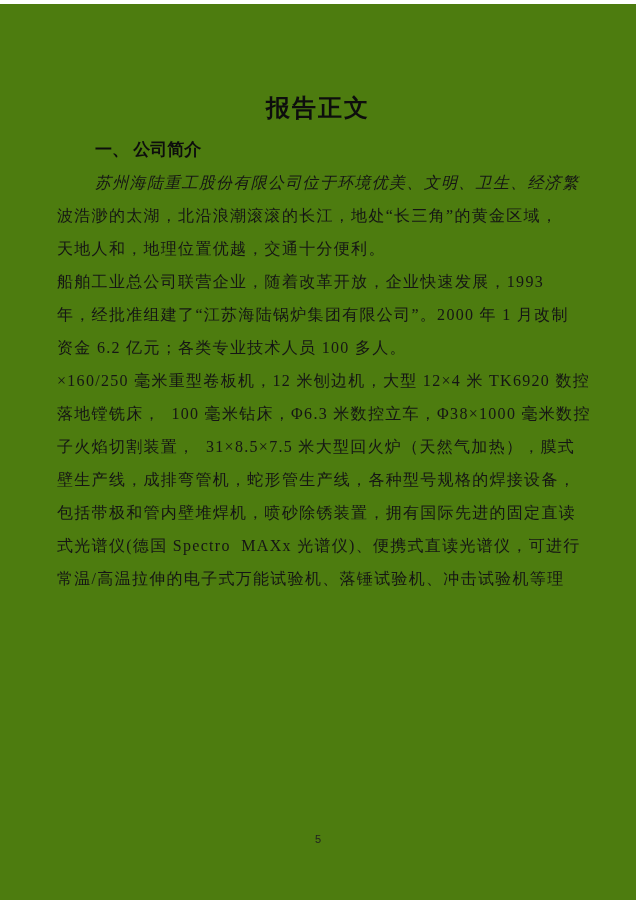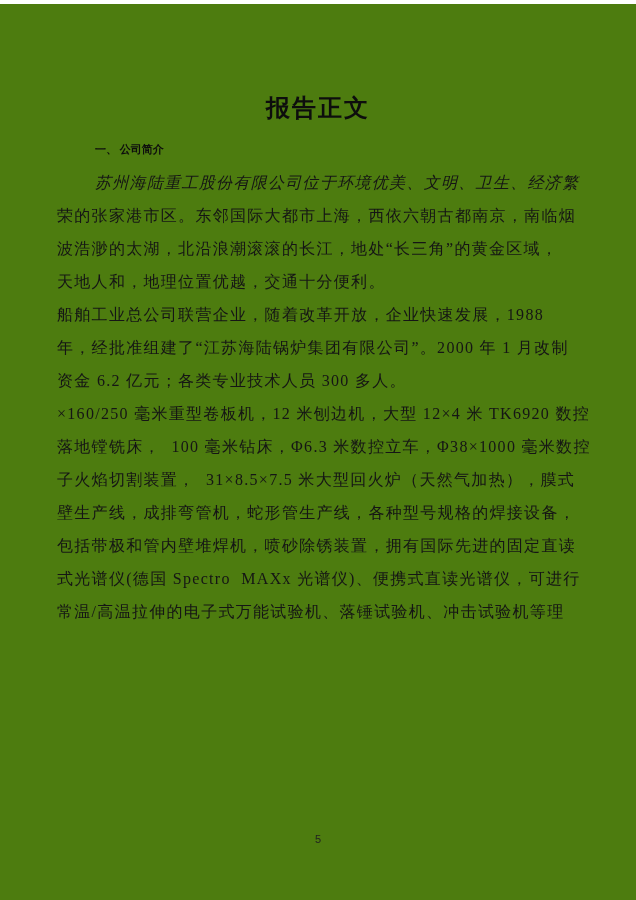--- a/index.html
+++ b/index.html
@@ -23,21 +23,21 @@
     text-align: center;
     font-size: 24px;
     font-weight: 700;
     line-height: 32px;
     letter-spacing: 2px;
     color: #0d0d0d;
   }
   .section-heading {
     margin: 14px 50px 0 57px;
     padding-left: 38px;
-    font-size: 11px;
+    font-size: 17px;
     font-weight: 700;
     line-height: 23px;
     white-space: pre;
     color: #0d0d0d;
   }
   .doc-body {
     margin: 5px 46px 0 57px;
     font-size: 16px;
     line-height: 33px;
   }
@@ -69,30 +69,29 @@
 <body>
 
 <div class="page">
   <div class="doc-title">报告正文</div>
 
   <div class="section-heading">一、 公司简介</div>
 
   <div class="doc-body">
       <div class="paragraph">
         <div class="line indent">苏州海陆重工股份有限公司位于环境优美、文明、卫生、经济繁</div>
-        <div class="line">荣的张家港市区。东邻国际大都市上海，西依六朝古都南京，南临烟</div>
         <div class="line">波浩渺的太湖，北沿浪潮滚滚的长江，地处“长三角”的黄金区域，</div>
         <div class="line">天地人和，地理位置优越，交通十分便利。</div>
       </div>
       <div class="paragraph">
-        <div class="line">船舶工业总公司联营企业，随着改革开放，企业快速发展，1988</div>
+        <div class="line">船舶工业总公司联营企业，随着改革开放，企业快速发展，1993</div>
         <div class="line">年，经批准组建了“江苏海陆锅炉集团有限公司”。2000 年 1 月改制</div>
       </div>
       <div class="paragraph">
-        <div class="line">资金 6.2 亿元；各类专业技术人员 300 多人。</div>
+        <div class="line">资金 6.2 亿元；各类专业技术人员 100 多人。</div>
       </div>
       <div class="paragraph">
         <div class="line">×160/250 毫米重型卷板机，12 米刨边机，大型 12×4 米 TK6920 数控</div>
         <div class="line">落地镗铣床，  100 毫米钻床，Φ6.3 米数控立车，Φ38×1000 毫米数控</div>
         <div class="line">子火焰切割装置，  31×8.5×7.5 米大型回火炉（天然气加热），膜式</div>
         <div class="line">壁生产线，成排弯管机，蛇形管生产线，各种型号规格的焊接设备，</div>
         <div class="line">包括带极和管内壁堆焊机，喷砂除锈装置，拥有国际先进的固定直读</div>
         <div class="line">式光谱仪(德国 Spectro  MAXx 光谱仪)、便携式直读光谱仪，可进行</div>
         <div class="line">常温/高温拉伸的电子式万能试验机、落锤试验机、冲击试验机等理</div>
       </div>

